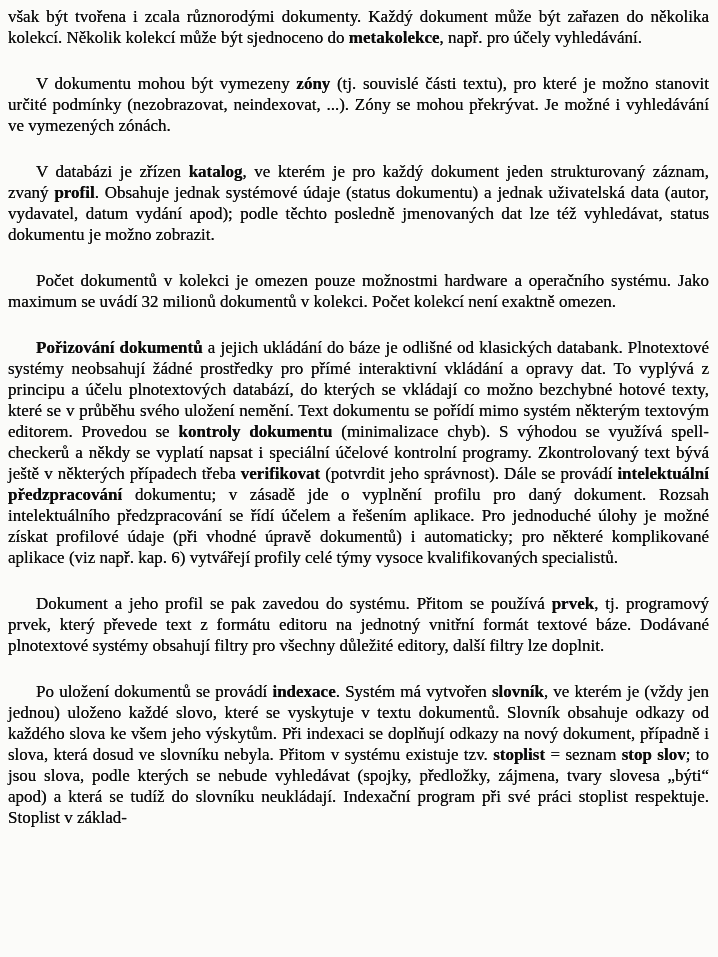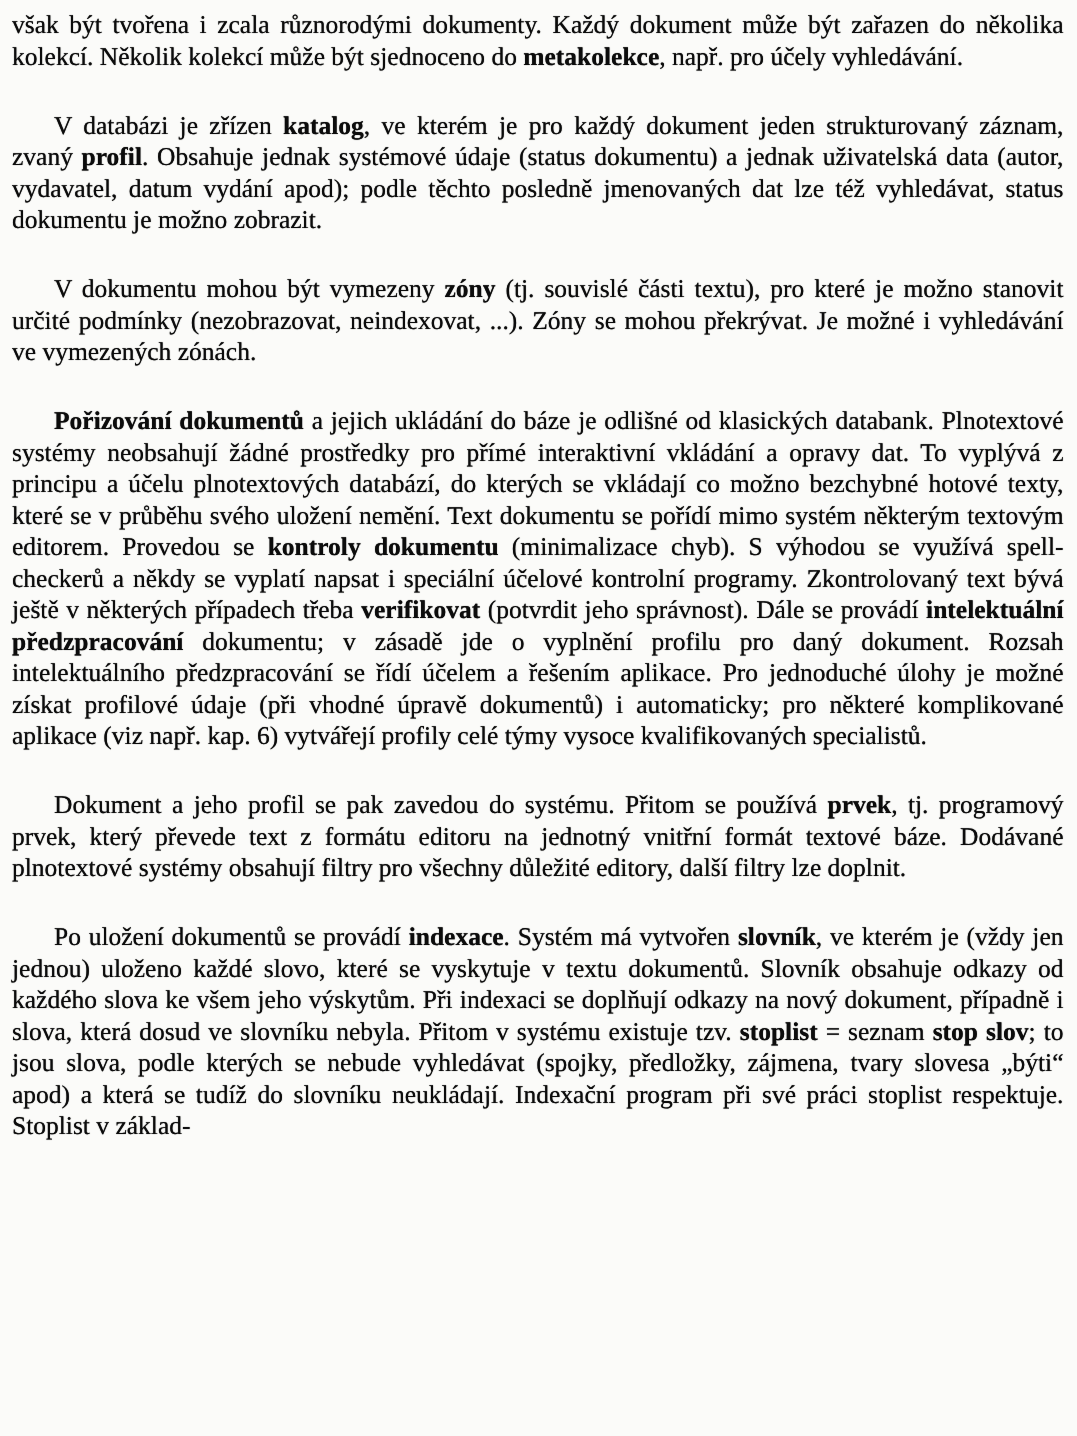--- a/index.html
+++ b/index.html
@@ -35,19 +35,20 @@
   .para b {
     font-weight: 700;
   }
 </style>
 </head>
 <body>
 
 <main class="page">
   <div>
       <p class="para"><span>však být tvořena i zcala různorodými dokumenty. Každý dokument může být zařazen do několika kolekcí. Několik kolekcí může být sjednoceno do </span><b>metakolekce</b><span>, např. pro účely vyhledávání.</span></p>
+      <p class="para indent"><span>V dokumentu mohou být vymezeny </span><b>zóny</b><span> (tj. souvislé části textu), pro které je možno stanovit určité podmínky (nezobrazovat, neindexovat, ...). Zóny se mohou překrývat. Je možné i vyhledávání ve vymezených zónách.</span></p>
       <p class="para indent"><span>V databázi je zřízen </span><b>katalog</b><span>, ve kterém je pro každý dokument jeden strukturovaný záznam, zvaný </span><b>profil</b><span>. Obsahuje jednak systémové údaje (status dokumentu) a jednak uživatelská data (autor, vydavatel, datum vydání apod); podle těchto posledně jmenovaných dat lze též vyhledávat, status dokumentu je možno zobrazit.</span></p>
-      <p class="para indent"><span>V dokumentu mohou být vymezeny </span><b>zóny</b><span> (tj. souvislé části textu), pro které je možno stanovit určité podmínky (nezobrazovat, neindexovat, ...). Zóny se mohou překrývat. Je možné i vyhledávání ve vymezených zónách.</span></p>
+      <p class="para indent"><span>Počet dokumentů v kolekci je omezen pouze možnostmi hardware a operačního systému. Jako maximum se uvádí 32 milionů dokumentů v kolekci. Počet kolekcí není exaktně omezen.</span></p>
       <p class="para indent"><b>Pořizování dokumentů</b><span> a jejich ukládání do báze je odlišné od klasických databank. Plnotextové systémy neobsahují žádné prostředky pro přímé interaktivní vkládání a opravy dat. To vyplývá z principu a účelu plnotextových databází, do kterých se vkládají co možno bezchybné hotové texty, které se v průběhu svého uložení nemění. Text dokumentu se pořídí mimo systém některým textovým editorem. Provedou se </span><b>kontroly dokumentu</b><span> (minimalizace chyb). S výhodou se využívá spell-checkerů a někdy se vyplatí napsat i speciální účelové kontrolní programy. Zkontrolovaný text bývá ještě v některých případech třeba </span><b>verifikovat</b><span> (potvrdit jeho správnost). Dále se provádí </span><b>intelektuální předzpracování</b><span> dokumentu; v zásadě jde o vyplnění profilu pro daný dokument. Rozsah intelektuálního předzpracování se řídí účelem a řešením aplikace. Pro jednoduché úlohy je možné získat profilové údaje (při vhodné úpravě dokumentů) i automaticky; pro některé komplikované aplikace (viz např. kap. 6) vytvářejí profily celé týmy vysoce kvalifikovaných specialistů.</span></p>
       <p class="para indent"><span>Dokument a jeho profil se pak zavedou do systému. Přitom se používá </span><b>prvek</b><span>, tj. programový prvek, který převede text z formátu editoru na jednotný vnitřní formát textové báze. Dodávané plnotextové systémy obsahují filtry pro všechny důležité editory, další filtry lze doplnit.</span></p>
       <p class="para indent"><span>Po uložení dokumentů se provádí </span><b>indexace</b><span>. Systém má vytvořen </span><b>slovník</b><span>, ve kterém je (vždy jen jednou) uloženo každé slovo, které se vyskytuje v textu dokumentů. Slovník obsahuje odkazy od každého slova ke všem jeho výskytům. Při indexaci se doplňují odkazy na nový dokument, případně i slova, která dosud ve slovníku nebyla. Přitom v systému existuje tzv. </span><b>stoplist</b><span> = seznam </span><b>stop slov</b><span>; to jsou slova, podle kterých se nebude vyhledávat (spojky, předložky, zájmena, tvary slovesa „býti“ apod) a která se tudíž do slovníku neukládají. Indexační program při své práci stoplist respektuje. Stoplist v základ-</span></p>
     </div>
 </main>
 
 </body></html>

